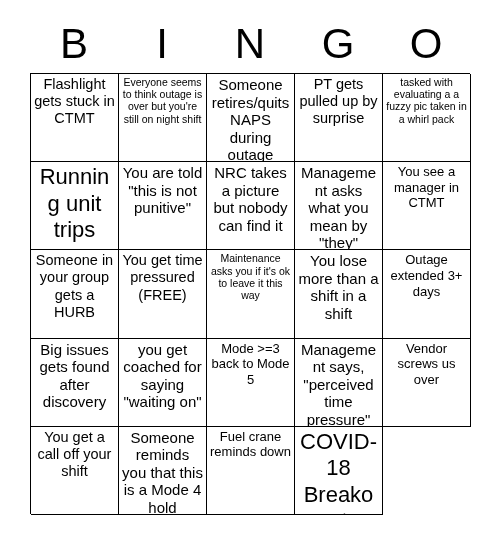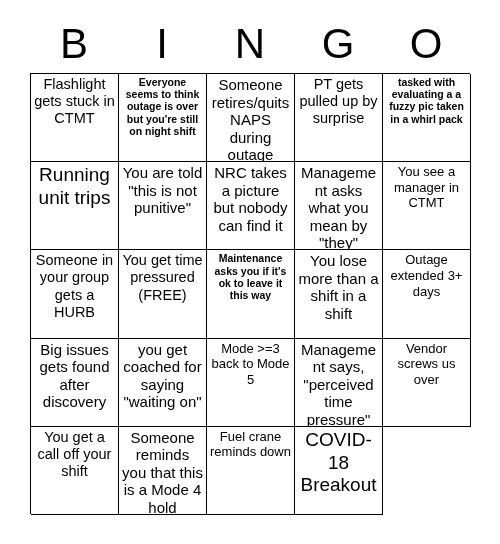--- a/index.html
+++ b/index.html
@@ -76,25 +76,25 @@
     display: block;
     width: 100%;
     text-align: center;
     line-height: 1.18;
     word-wrap: break-word;
     overflow-wrap: break-word;
     hyphens: none;
   }
 
   
-  .fs-xl .cell-text { font-size: 19px; line-height: 1.20; }
+  .fs-xl .cell-text { font-size: 22px; line-height: 1.20; }
   .fs-lg .cell-text { font-size: 13px; line-height: 1.20; }
   .fs-md .cell-text { font-size: 14.5px; line-height: 1.18; }
   .fs-sm .cell-text { font-size: 15px; line-height: 1.17; }
-  .fs-xs .cell-text { font-size: 10.5px; line-height: 1.16; font-weight: bold; }
+  .fs-xs .cell-text { font-size: 10.5px; line-height: 1.16; }
 </style>
 </head>
 <body>
 
 <div id="bingo-card">
 
   <div class="header-row">
     <div class="header-cell">B</div>
     <div class="header-cell">I</div>
     <div class="header-cell">N</div>

